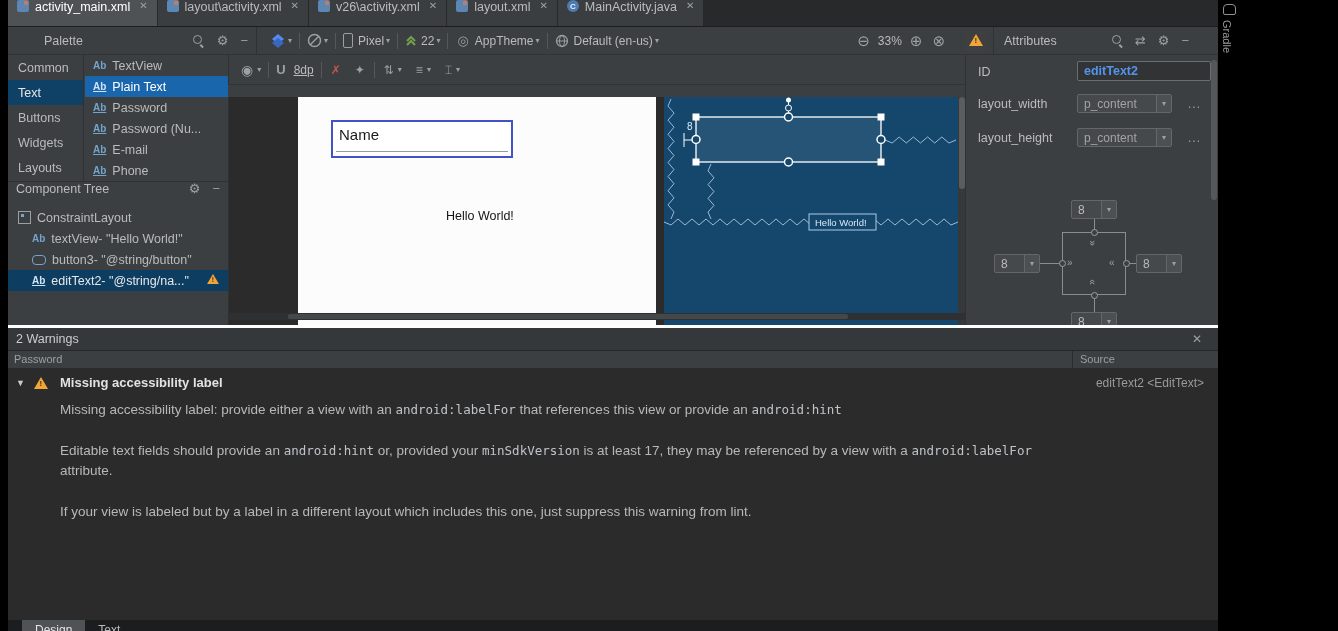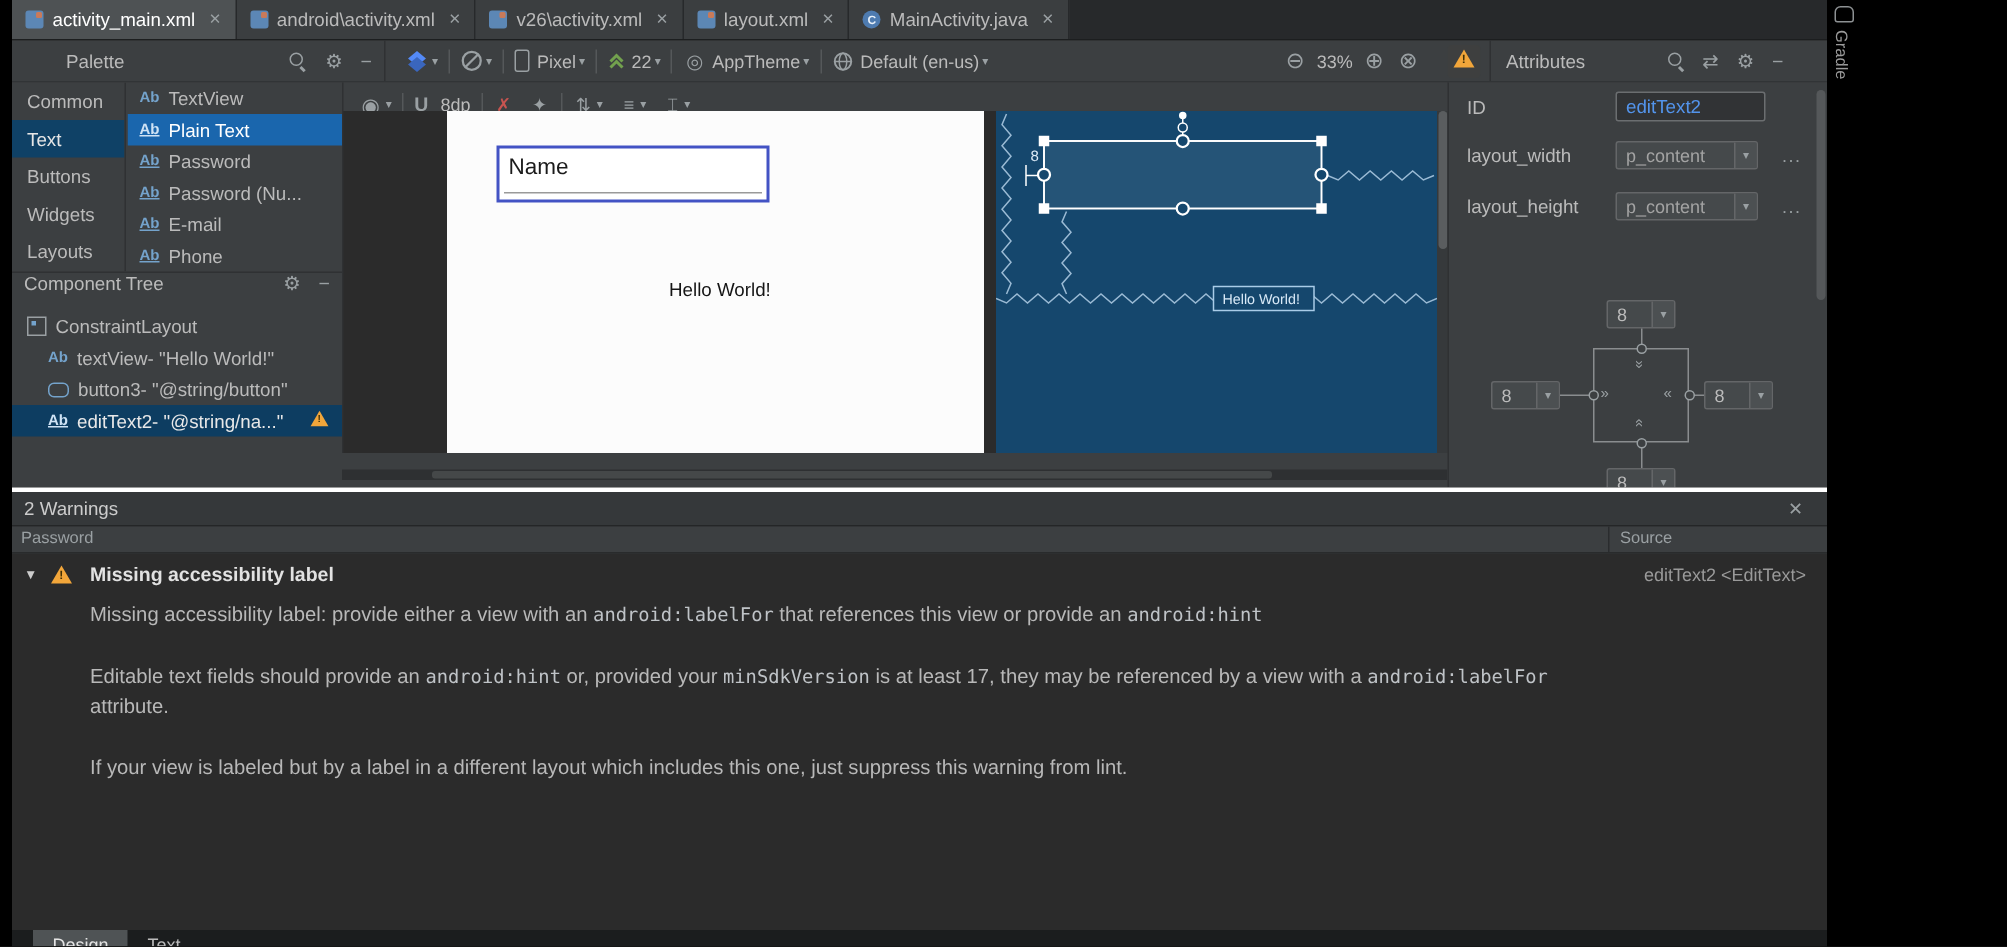--- a/index.html
+++ b/index.html
@@ -2,21 +2,21 @@
 <html><head>
 <meta charset="utf-8">
 <style>
   html,body{margin:0;padding:0;}
   body{width:1338px;height:631px;overflow:hidden;background:#000;font-family:"Liberation Sans",sans-serif;}
   #root{position:relative;width:1338px;height:631px;background:#000;overflow:hidden;}
   #app{position:absolute;left:8px;top:0;width:1210px;height:631px;background:#3c3f41;overflow:hidden;}
 
   
   #tabbar{position:absolute;left:0;top:0;width:1210px;height:27px;background:#27292b;border-bottom:1px solid #1c1e1f;display:flex;align-items:stretch;box-sizing:border-box;}
-  .tab{display:flex;align-items:center;gap:6px;padding:0 9px;font-size:12.5px;color:#bbbbbb;background:#3b3e40;border-right:1px solid #27292b;cursor:default;white-space:nowrap;}
+  .tab{display:flex;align-items:flex-start;gap:6px;padding:0 9px;font-size:12.5px;color:#bbbbbb;background:#3b3e40;border-right:1px solid #27292b;cursor:default;white-space:nowrap;}
   .tab.active{background:#4e5254;color:#ffffff;}
   .tab .close{font-size:10px;color:#9aa0a3;margin-left:3px;}
   .icon-layout{width:12px;height:12px;border-radius:2px;background:#5c87b5;position:relative;flex:none;}
   .icon-layout::after{content:"";position:absolute;right:1px;top:1px;width:4px;height:4px;background:#c97a5a;border-radius:1px;}
   .icon-class{width:12px;height:12px;border-radius:50%;background:#4e7bb0;color:#e9f1fa;font-size:8px;font-weight:bold;display:flex;align-items:center;justify-content:center;flex:none;}
 
   
   #toolbar1{position:absolute;left:0;top:27px;width:1210px;height:28px;background:#3c3f41;border-bottom:1px solid #313436;box-sizing:border-box;}
   .hflex{display:flex;align-items:center;margin-left:28px;}
   .panel-title{font-size:12.5px;color:#bbbbbb;}
@@ -51,21 +51,21 @@
   .cl-icon{width:11px;height:11px;border:1px solid #9aa0a3;position:relative;flex:none;}
   .cl-icon::after{content:"";position:absolute;left:2px;top:2px;width:3px;height:3px;background:#74a3cc;}
   .btn-icon{width:12px;height:8px;border:1px solid #74a3cc;border-radius:4px;flex:none;}
 
   
   #design-tb2{position:absolute;left:220px;top:55px;width:737px;height:30px;background:#3c3f41;border-bottom:1px solid #323537;border-left:1px solid #2f3133;box-sizing:border-box;display:flex;align-items:center;padding-left:10px;}
   .u-icon{font-size:13px;font-weight:bold;color:#9aa0a3;}
   .dp-label{font-size:12px;color:#bbbbbb;text-decoration:underline;}
 
   
-  #canvas{position:absolute;left:220px;top:74px;width:737px;height:228px;background:#2b2b2b;overflow:hidden;border-left:1px solid #2f3133;box-sizing:border-box;}
+  #canvas{position:absolute;left:220px;top:97px;width:737px;height:228px;background:#2b2b2b;overflow:hidden;border-left:1px solid #2f3133;box-sizing:border-box;}
   #screen{position:absolute;left:69px;top:0;width:358px;height:228px;background:#fcfcfc;}
   #blueprint{position:absolute;left:435px;top:0;width:294px;height:228px;background:#15476d;overflow:hidden;}
   #canvas-vscroll{position:absolute;left:729px;top:0;width:8px;height:228px;background:#36393b;}
   #canvas-vscroll .thumb{position:absolute;left:1px;top:0;width:6px;height:92px;background:#5a5d5f;border-radius:3px;}
   #hscroll{position:absolute;left:220px;top:313px;width:737px;height:7px;background:#2e3032;}
   #hscroll .thumb{position:absolute;left:60px;top:1px;width:560px;height:5px;background:#454849;border-radius:2px;}
 
   
   #attrs{position:absolute;left:957px;top:55px;width:253px;height:270px;background:#3c3f41;border-left:1px solid #2f3133;box-sizing:border-box;overflow:hidden;}
   .attr-label{position:absolute;font-size:12.5px;color:#bbbbbb;}
@@ -110,21 +110,21 @@
   <div id="app">
 
     <div id="tabbar">
       <div class="tab active">
         <span class="icon-layout"></span>
         <span>activity_main.xml</span>
         <span class="close">✕</span>
       </div>
       <div class="tab">
         <span class="icon-layout"></span>
-        <span>android\activity.xml</span>
+        <span>layout\activity.xml</span>
         <span class="close">✕</span>
       </div>
       <div class="tab">
         <span class="icon-layout"></span>
         <span>v26\activity.xml</span>
         <span class="close">✕</span>
       </div>
       <div class="tab">
         <span class="icon-layout"></span>
         <span>layout.xml</span>
@@ -340,21 +340,21 @@
       <div id="canvas-vscroll">
           <div class="thumb"></div>
         </div>
     </div>
     <div id="hscroll">
         <div class="thumb"></div>
       </div>
 
     <div id="attrs">
       <span class="attr-label" style="left:12px;top:10px;">ID</span>
-      <div class="attr-input" style="left:111px;top:6px;width:100px;">
+      <div class="attr-input" style="left:111px;top:6px;width:134px;font-weight:bold;">
           <span>editText2</span>
         </div>
 
       <span class="attr-label" style="left:12px;top:42px;">layout_width</span>
       <div class="combo" style="left:111px;top:39px;width:95px;">
         <span class="val blue">p_content</span>
         <span class="arr">▾</span>
       </div>
       <span class="more-dots" style="left:222px;top:42px;">...</span>
 

